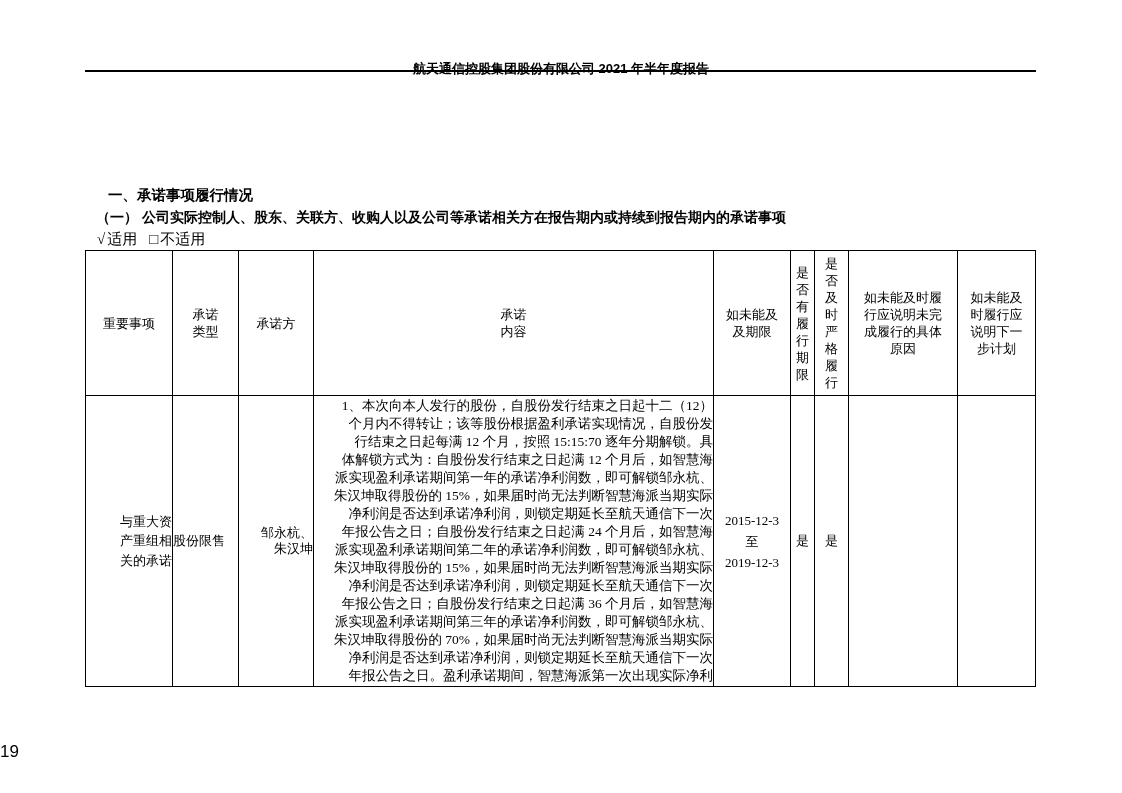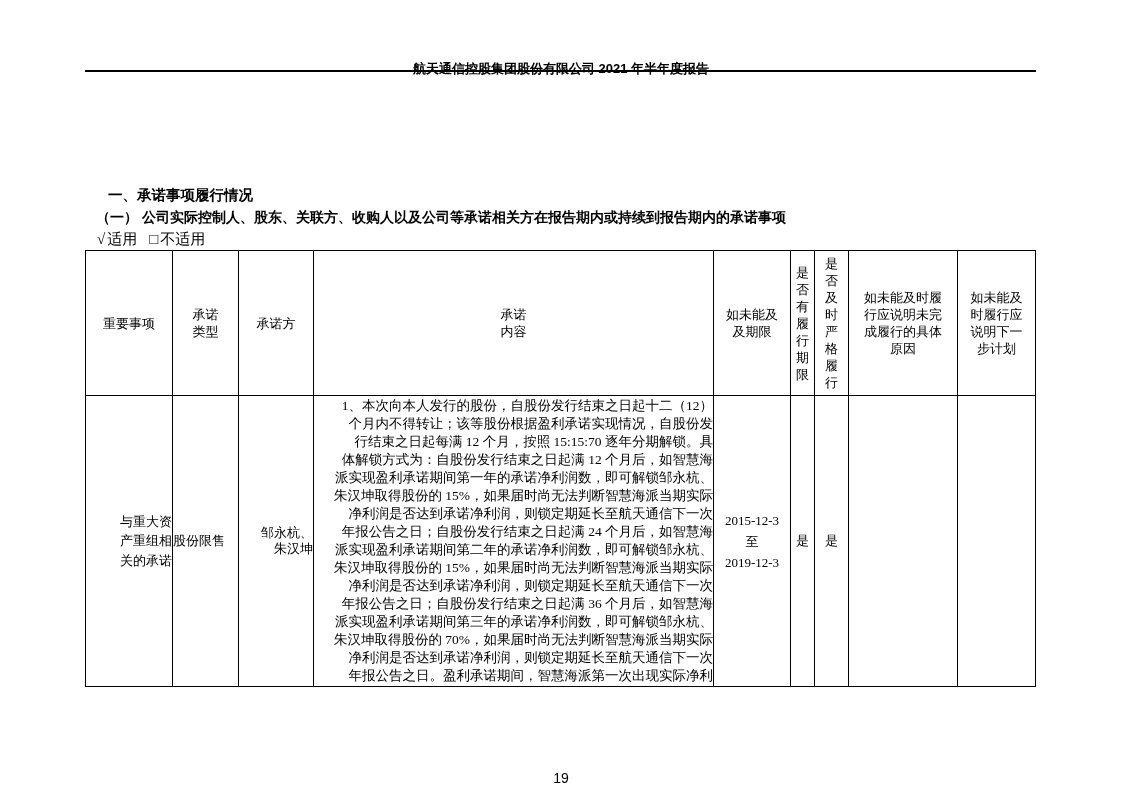--- a/index.html
+++ b/index.html
@@ -118,24 +118,23 @@
   .c-yes {
     vertical-align: top;
     text-align: center;
     padding-top: 4px;
   }
   .c-empty { }
   .page-num {
     position: absolute;
     top: 742px; left: 0;
     width: 100%;
-    text-align: center;
-    font-size: 14px;
-    font-family: "Liberation Sans", sans-serif;
-    margin-top: 28px;
+    text-align: left;
+    font-size: 17px;
+    font-family: "Liberation Sans", sans-serif;
   }
 </style>
 </head>
 <body>
 
 <div class="page">
 
   <div class="doc-header">航天通信控股集团股份有限公司 2021 年半年度报告</div>
   <div class="header-rule"></div>
 

